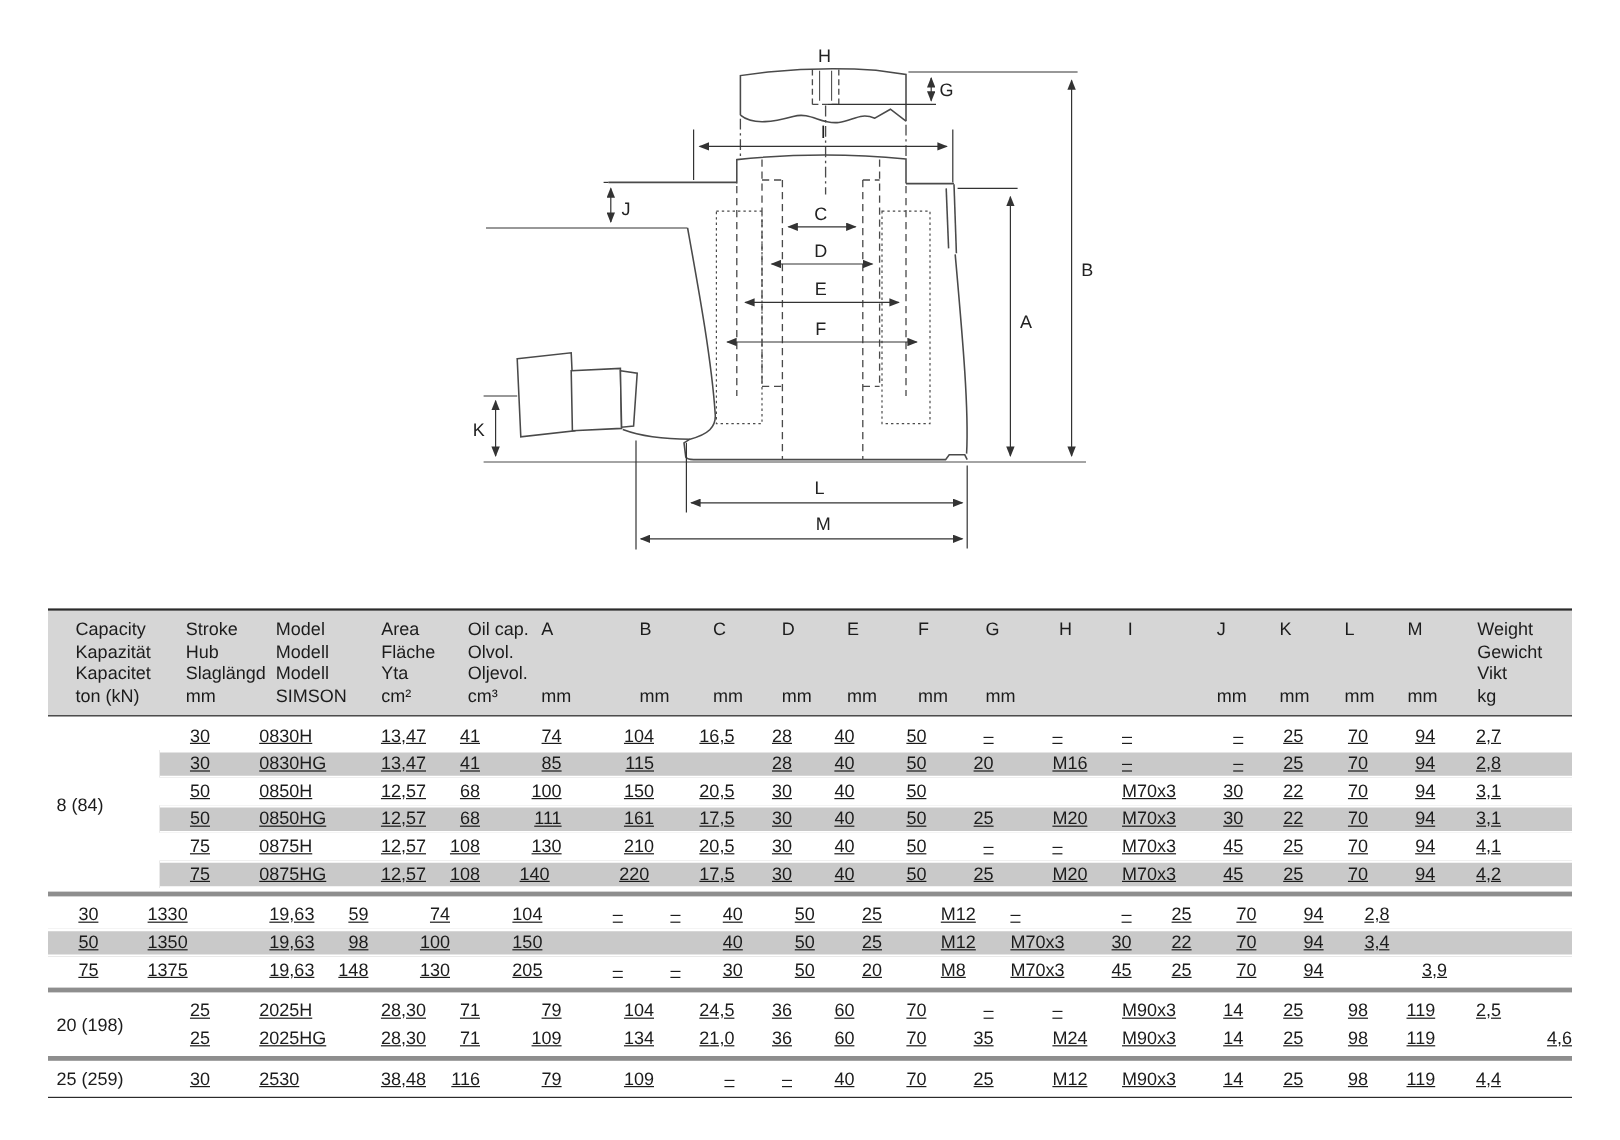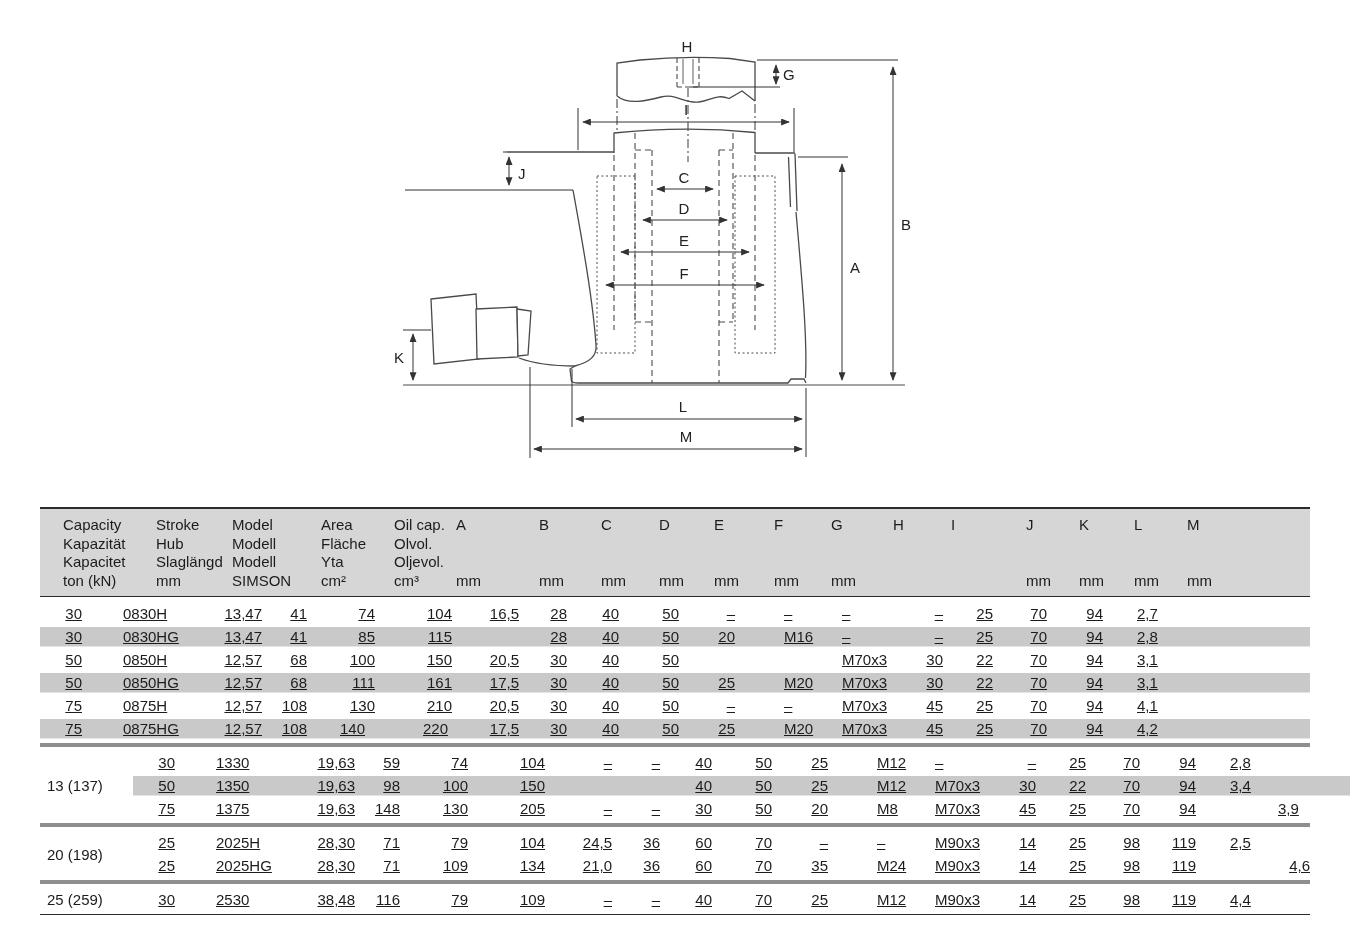--- a/index.html
+++ b/index.html
@@ -255,23 +255,30 @@
         <div class="hline"></div>
         <div class="hline"></div>
         <div class="hline">mm</div>
       </div>
       <div class="hcol" style="width: 59px;">
         <div class="hline">M</div>
         <div class="hline"></div>
         <div class="hline"></div>
         <div class="hline">mm</div>
       </div>
+      <div class="hcol" style="width: 87px;">
+        <div class="hline">Weight</div>
+        <div class="hline">Gewicht</div>
+        <div class="hline">Vikt</div>
+        <div class="hline">kg</div>
+      </div>
     </div>
   <div class="tbl-body" id="tbl-body">
       <div class="group">
+        <div class="cap-cell">8 (84)</div>
         <div class="rows">
           <div class="row">
             <div class="cell" style="width: 76px; text-align: right; padding-right: 34px;">30</div>
             <div class="cell" style="width: 89px; text-align: left; padding-left: 7px;">0830H</div>
             <div class="cell" style="width: 73px; text-align: right; padding-right: 16px;">13,47</div>
             <div class="cell" style="width: 62px; text-align: right; padding-right: 33px;">41</div>
             <div class="cell" style="width: 83px; text-align: right; padding-right: 48px;">74</div>
             <div class="cell" style="width: 62px; text-align: right; padding-right: 33px;">104</div>
             <div class="cell" style="width: 58px; text-align: right; padding-right: 24px;">16,5</div>
             <div class="cell" style="width: 55px; text-align: right; padding-right: 31px;">28</div>
@@ -383,21 +390,20 @@
             <div class="cell" style="width: 53px; text-align: right; padding-right: 20px;">45</div>
             <div class="cell" style="width: 55px; text-align: right; padding-right: 25px;">25</div>
             <div class="cell" style="width: 53px; text-align: right; padding-right: 24px;">70</div>
             <div class="cell" style="width: 59px; text-align: right; padding-right: 27px;">94</div>
             <div class="cell" style="width: 87px; text-align: left; padding-left: 7px;">4,2</div>
           </div>
         </div>
       </div>
       <div class="sep"></div>
       <div class="group">
-        <div class="cap-cell">13 (137)</div>
         <div class="rows">
           <div class="row">
             <div class="cell" style="width: 76px; text-align: right; padding-right: 34px;">30</div>
             <div class="cell" style="width: 89px; text-align: left; padding-left: 7px;">1330</div>
             <div class="cell" style="width: 73px; text-align: right; padding-right: 16px;">19,63</div>
             <div class="cell" style="width: 62px; text-align: right; padding-right: 33px;">59</div>
             <div class="cell" style="width: 83px; text-align: right; padding-right: 48px;">74</div>
             <div class="cell" style="width: 62px; text-align: right; padding-right: 33px;">104</div>
             <div class="cell" style="width: 58px; text-align: right; padding-right: 24px;">–</div>
             <div class="cell" style="width: 55px; text-align: right; padding-right: 31px;">–</div>

